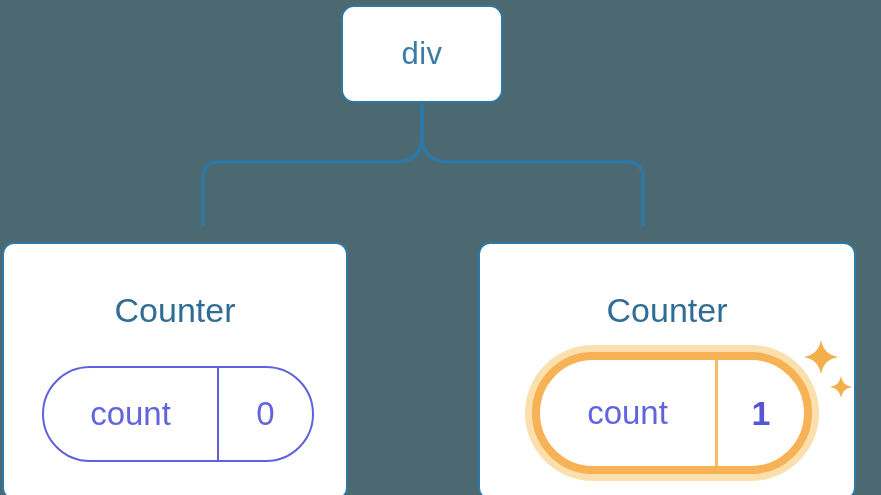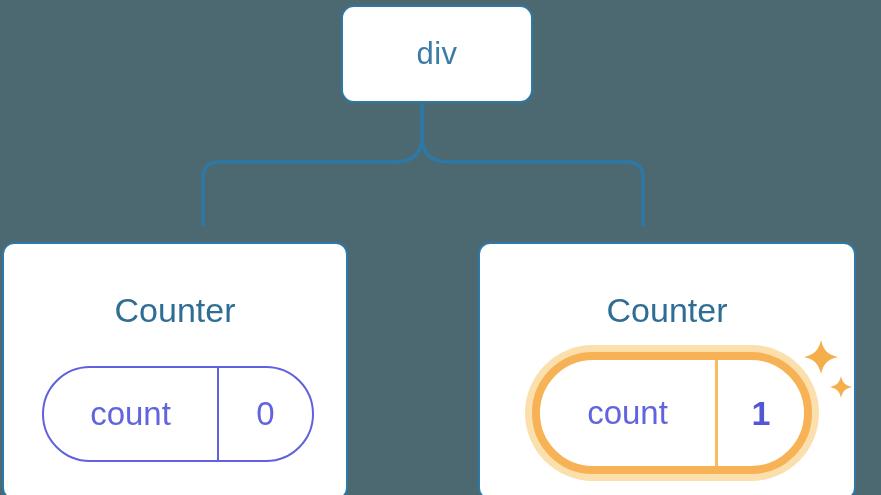--- a/index.html
+++ b/index.html
@@ -19,21 +19,21 @@
     position: absolute;
     inset: 0;
     width: 881px;
     height: 495px;
   }
   
   .root-node {
     position: absolute;
     left: 341px;
     top: 5px;
-    width: 192px;
+    width: 162px;
     height: 98px;
     background: #ffffff;
     border: 2.5px solid #2e78a6;
     border-radius: 13px;
     box-sizing: border-box;
     display: flex;
     align-items: center;
     justify-content: center;
   }
   .root-node .label {

